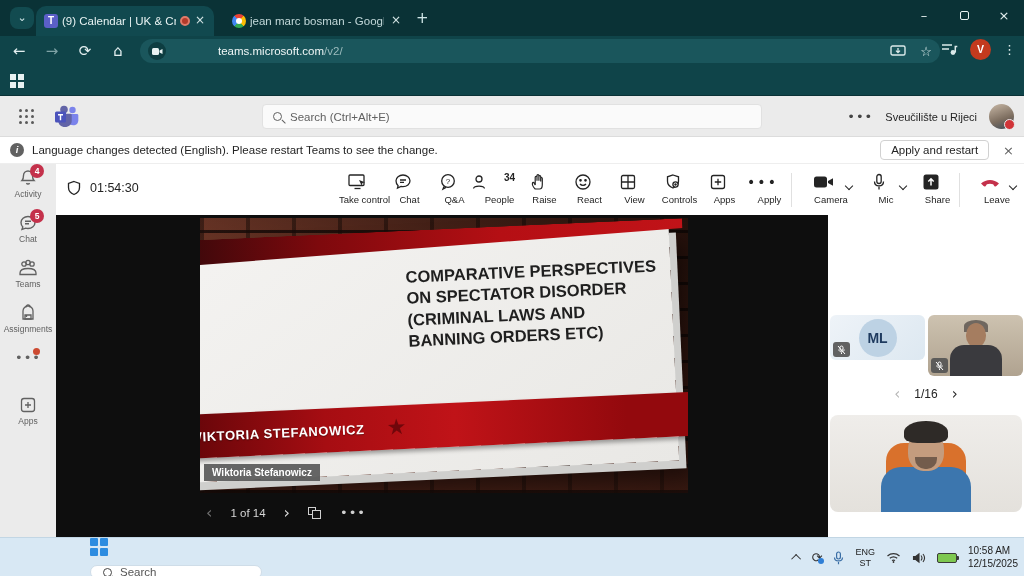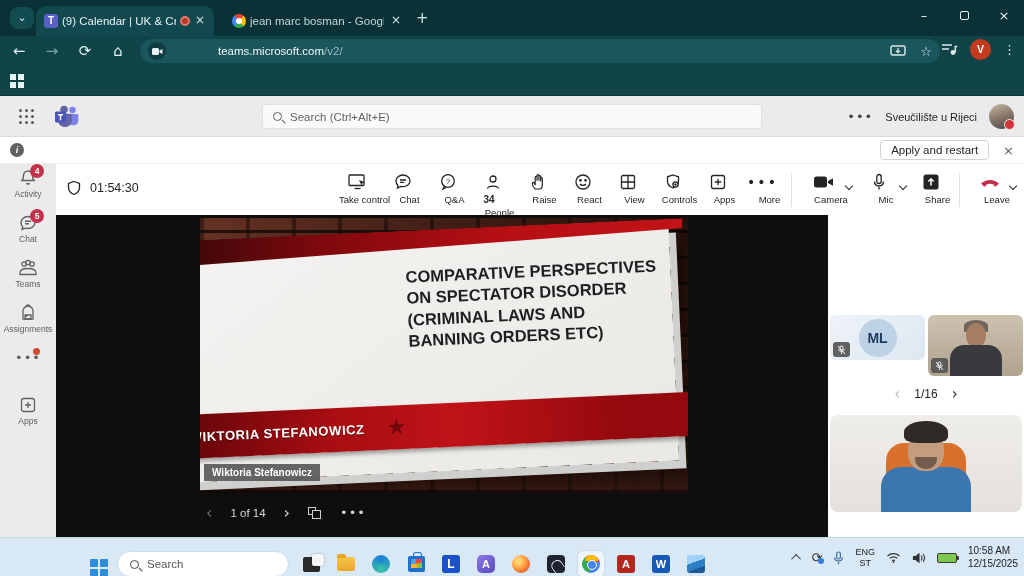--- a/index.html
+++ b/index.html
@@ -127,21 +127,21 @@
   .rp-nav .count { font-size:12px; color:#242424; }
   .tile-v2 { left:2px; top:200px; width:192px; height:97px; border-radius:8px; background:linear-gradient(#efedea,#e4e1dc); }
   .p2-chair { position:absolute; left:56px; top:28px; width:80px; height:60px; border-radius:18px 18px 0 0; background:#d9712c; }
   .p2-body { position:absolute; left:51px; top:52px; width:90px; height:46px; border-radius:20px 20px 0 0; background:#3c76ae; }
   .p2-head { position:absolute; left:78px; top:14px; width:36px; height:42px; border-radius:48% 48% 42% 42%; background:#c49c7e; }
   .p2-hair { position:absolute; left:74px; top:6px; width:44px; height:22px; border-radius:50% 50% 30% 30%; background:#2e2a27; }
   .p2-beard { position:absolute; left:85px; top:42px; width:22px; height:12px; border-radius:0 0 10px 10px; background:rgba(50,40,35,.55); }
 
   
   .taskbar { position:absolute; left:0; top:537px; width:1024px; height:39px; background:#d8e8f4; border-top:1px solid #c2d6e4; }
-  .tb-left { position:absolute; left:90px; top:0; height:39px; display:flex; align-items:flex-end; gap:9px; }
+  .tb-left { position:absolute; left:90px; top:0; height:39px; display:flex; align-items:flex-start; gap:9px;flex-direction:column; }
   .start { width:18px; height:18px; display:grid; grid-template-columns:8px 8px; grid-gap:2px; }
   .start span { width:8px; height:8px; background:#2d8ce0; border-radius:1px; }
   .tb-search { width:172px; height:26px; border-radius:13px; background:#fff; border:1px solid #cfdde8; display:flex; align-items:center; gap:8px; padding:0 12px; }
   .tb-search .mag { border-color:#444; }
   .tb-search .mag::after { background:#444; }
   .tb-search-txt { font-size:11.5px; color:#555; }
   .tb-ico { position:relative; width:26px; height:26px; border-radius:5px; display:flex; align-items:center; justify-content:center; }
   .tb-ico .dot { position:absolute; bottom:-4px; left:10px; width:5px; height:3px; border-radius:2px; background:#9aa7b0; }
   .ico-taskview { width:17px; height:15px; background:#2a2a2a; border-radius:2px; position:relative; }
   .ico-taskview::after { content:""; position:absolute; right:-4px; top:-3px; width:12px; height:12px; background:#f4f4f4; border-radius:2px; box-shadow:0 0 2px rgba(0,0,0,.4); }
@@ -266,20 +266,21 @@
     </div>
     <div class="t-head-right">
       <span class="t-ellipsis glyph">•••</span>
       <span class="org-name">Sveučilište u Rijeci</span>
       <span class="t-avatar"></span>
     </div>
   </div>
 
   <div class="t-banner">
     <span class="info-ico">i</span>
+    <span class="banner-text">Language changes detected (English). Please restart Teams to see the change.</span>
     <span class="banner-actions">
       <button class="apply-btn">Apply and restart</button>
       <span class="banner-x glyph">×</span>
     </span>
   </div>
 
   <div class="t-sidebar">
     <div class="sb-item" style="margin-top:4px;">
       <span class="sb-badge">4</span>
       <svg width="20" height="20" viewBox="0 0 20 20" fill="none" stroke-width="1.4">
@@ -350,21 +351,21 @@
       </div>
       <div class="m-btn">
         <svg width="20" height="20" viewBox="0 0 20 20" fill="none" stroke="#242424" stroke-width="1.3">
             <circle cx="10" cy="9" r="6.3"></circle>
             <path d="M6 14.5L5 17l3-1.6"></path>
             <text x="10" y="11.8" font-size="8" text-anchor="middle" fill="#242424" stroke="none" font-family="Liberation Sans">?</text>
           </svg>
         <span class="lbl">Q&amp;A</span>
       </div>
       <div class="m-btn">
-        <div style="display:flex; align-items:flex-start; gap:2px;flex-direction:column;">
+        <div style="display:flex; align-items:flex-start; gap:16px;">
           <svg width="18" height="20" viewBox="0 0 18 20" fill="none" stroke="#242424" stroke-width="1.3">
               <circle cx="9" cy="7" r="3"></circle>
               <path d="M3.5 16.5c.6-3.3 10.4-3.3 11 0"></path>
             </svg>
           <span class="m-badge">34</span>
         </div>
         <span class="lbl">People</span>
       </div>
       <div class="m-btn">
         <svg width="18" height="20" viewBox="0 0 18 20" fill="none" stroke="#242424" stroke-width="1.2">
@@ -398,21 +399,21 @@
       </div>
       <div class="m-btn">
         <svg width="20" height="20" viewBox="0 0 20 20" fill="none" stroke="#242424" stroke-width="1.3">
             <rect x="3.5" y="3.5" width="13" height="13" rx="2"></rect>
             <path d="M10 6.8v6.4M6.8 10h6.4"></path>
           </svg>
         <span class="lbl">Apps</span>
       </div>
       <div class="m-btn">
         <span class="glyph" style="font-size:14px; letter-spacing:2px; line-height:20px; color:#242424;">•••</span>
-        <span class="lbl">More</span>
+        <span class="lbl">Apply</span>
       </div>
       <div class="v-div"></div>
       <div class="m-btn" style="width:52px;">
         <svg width="24" height="20" viewBox="0 0 24 20">
             <rect x="2" y="4.5" width="13" height="11" rx="2.5" fill="#242424"></rect>
             <path d="M16 9l5-2.8v7.6L16 11z" fill="#242424"></path>
           </svg>
         <span class="lbl">Camera</span>
       </div>
       <span class="chev"></span>

